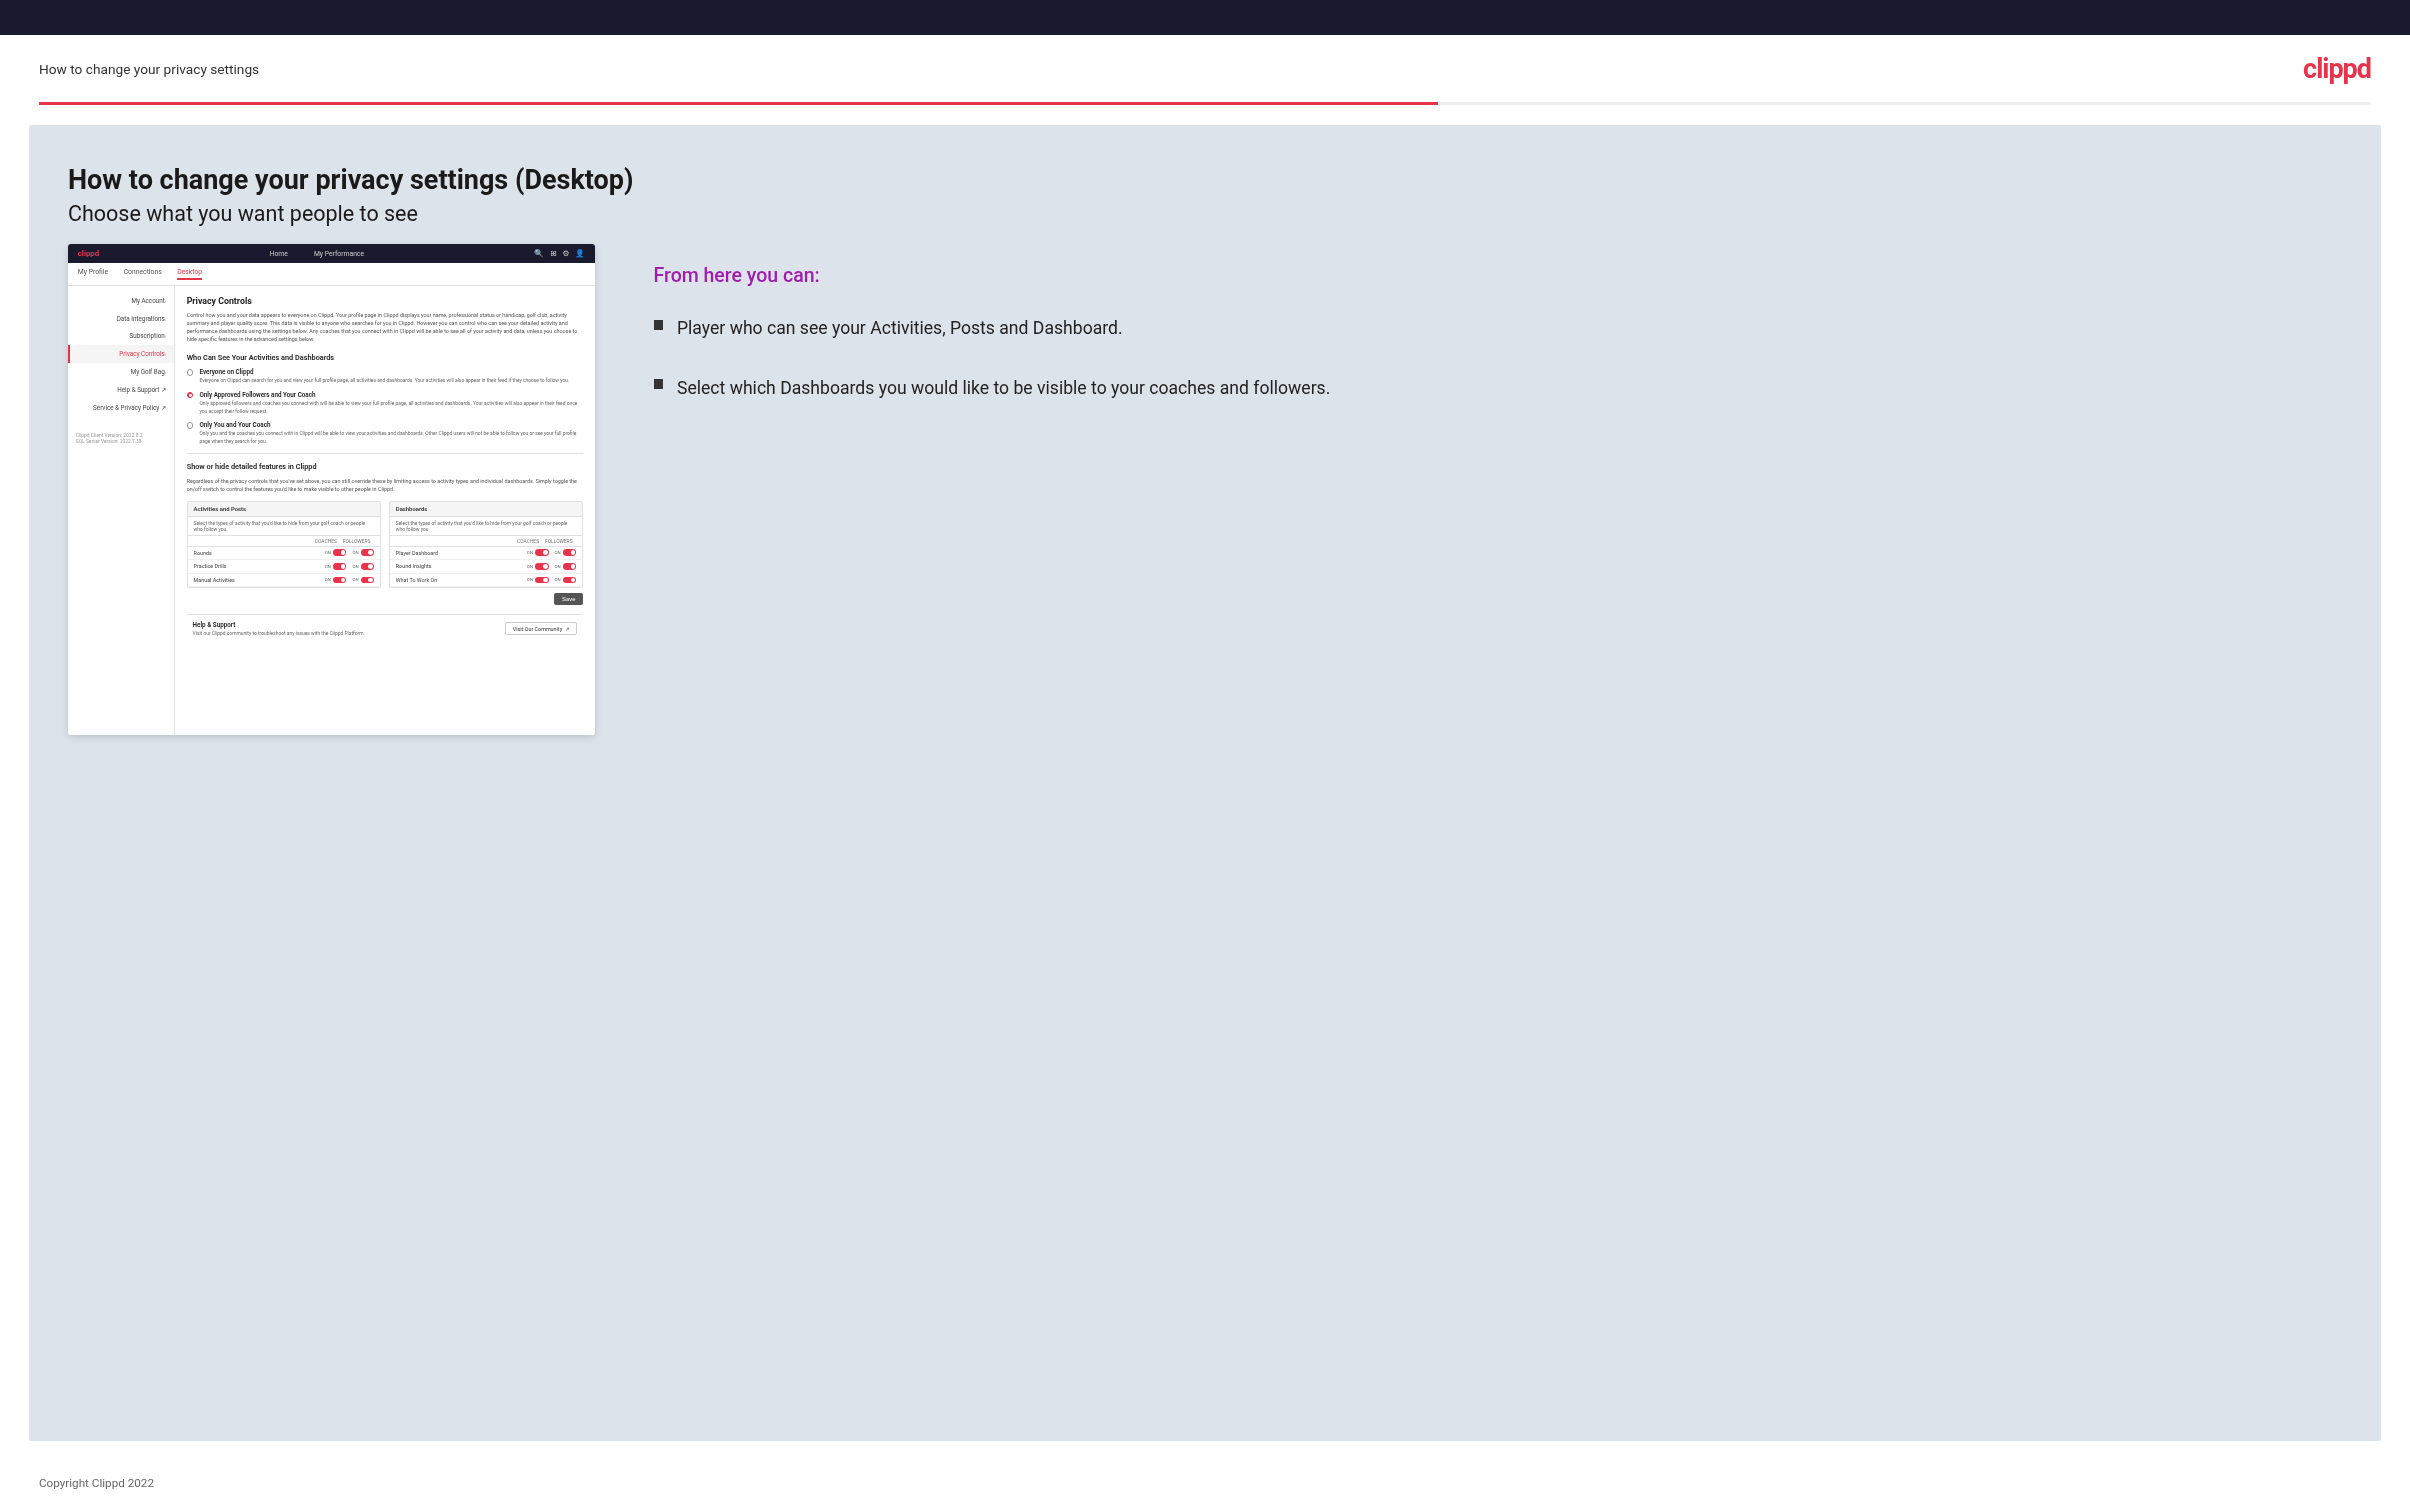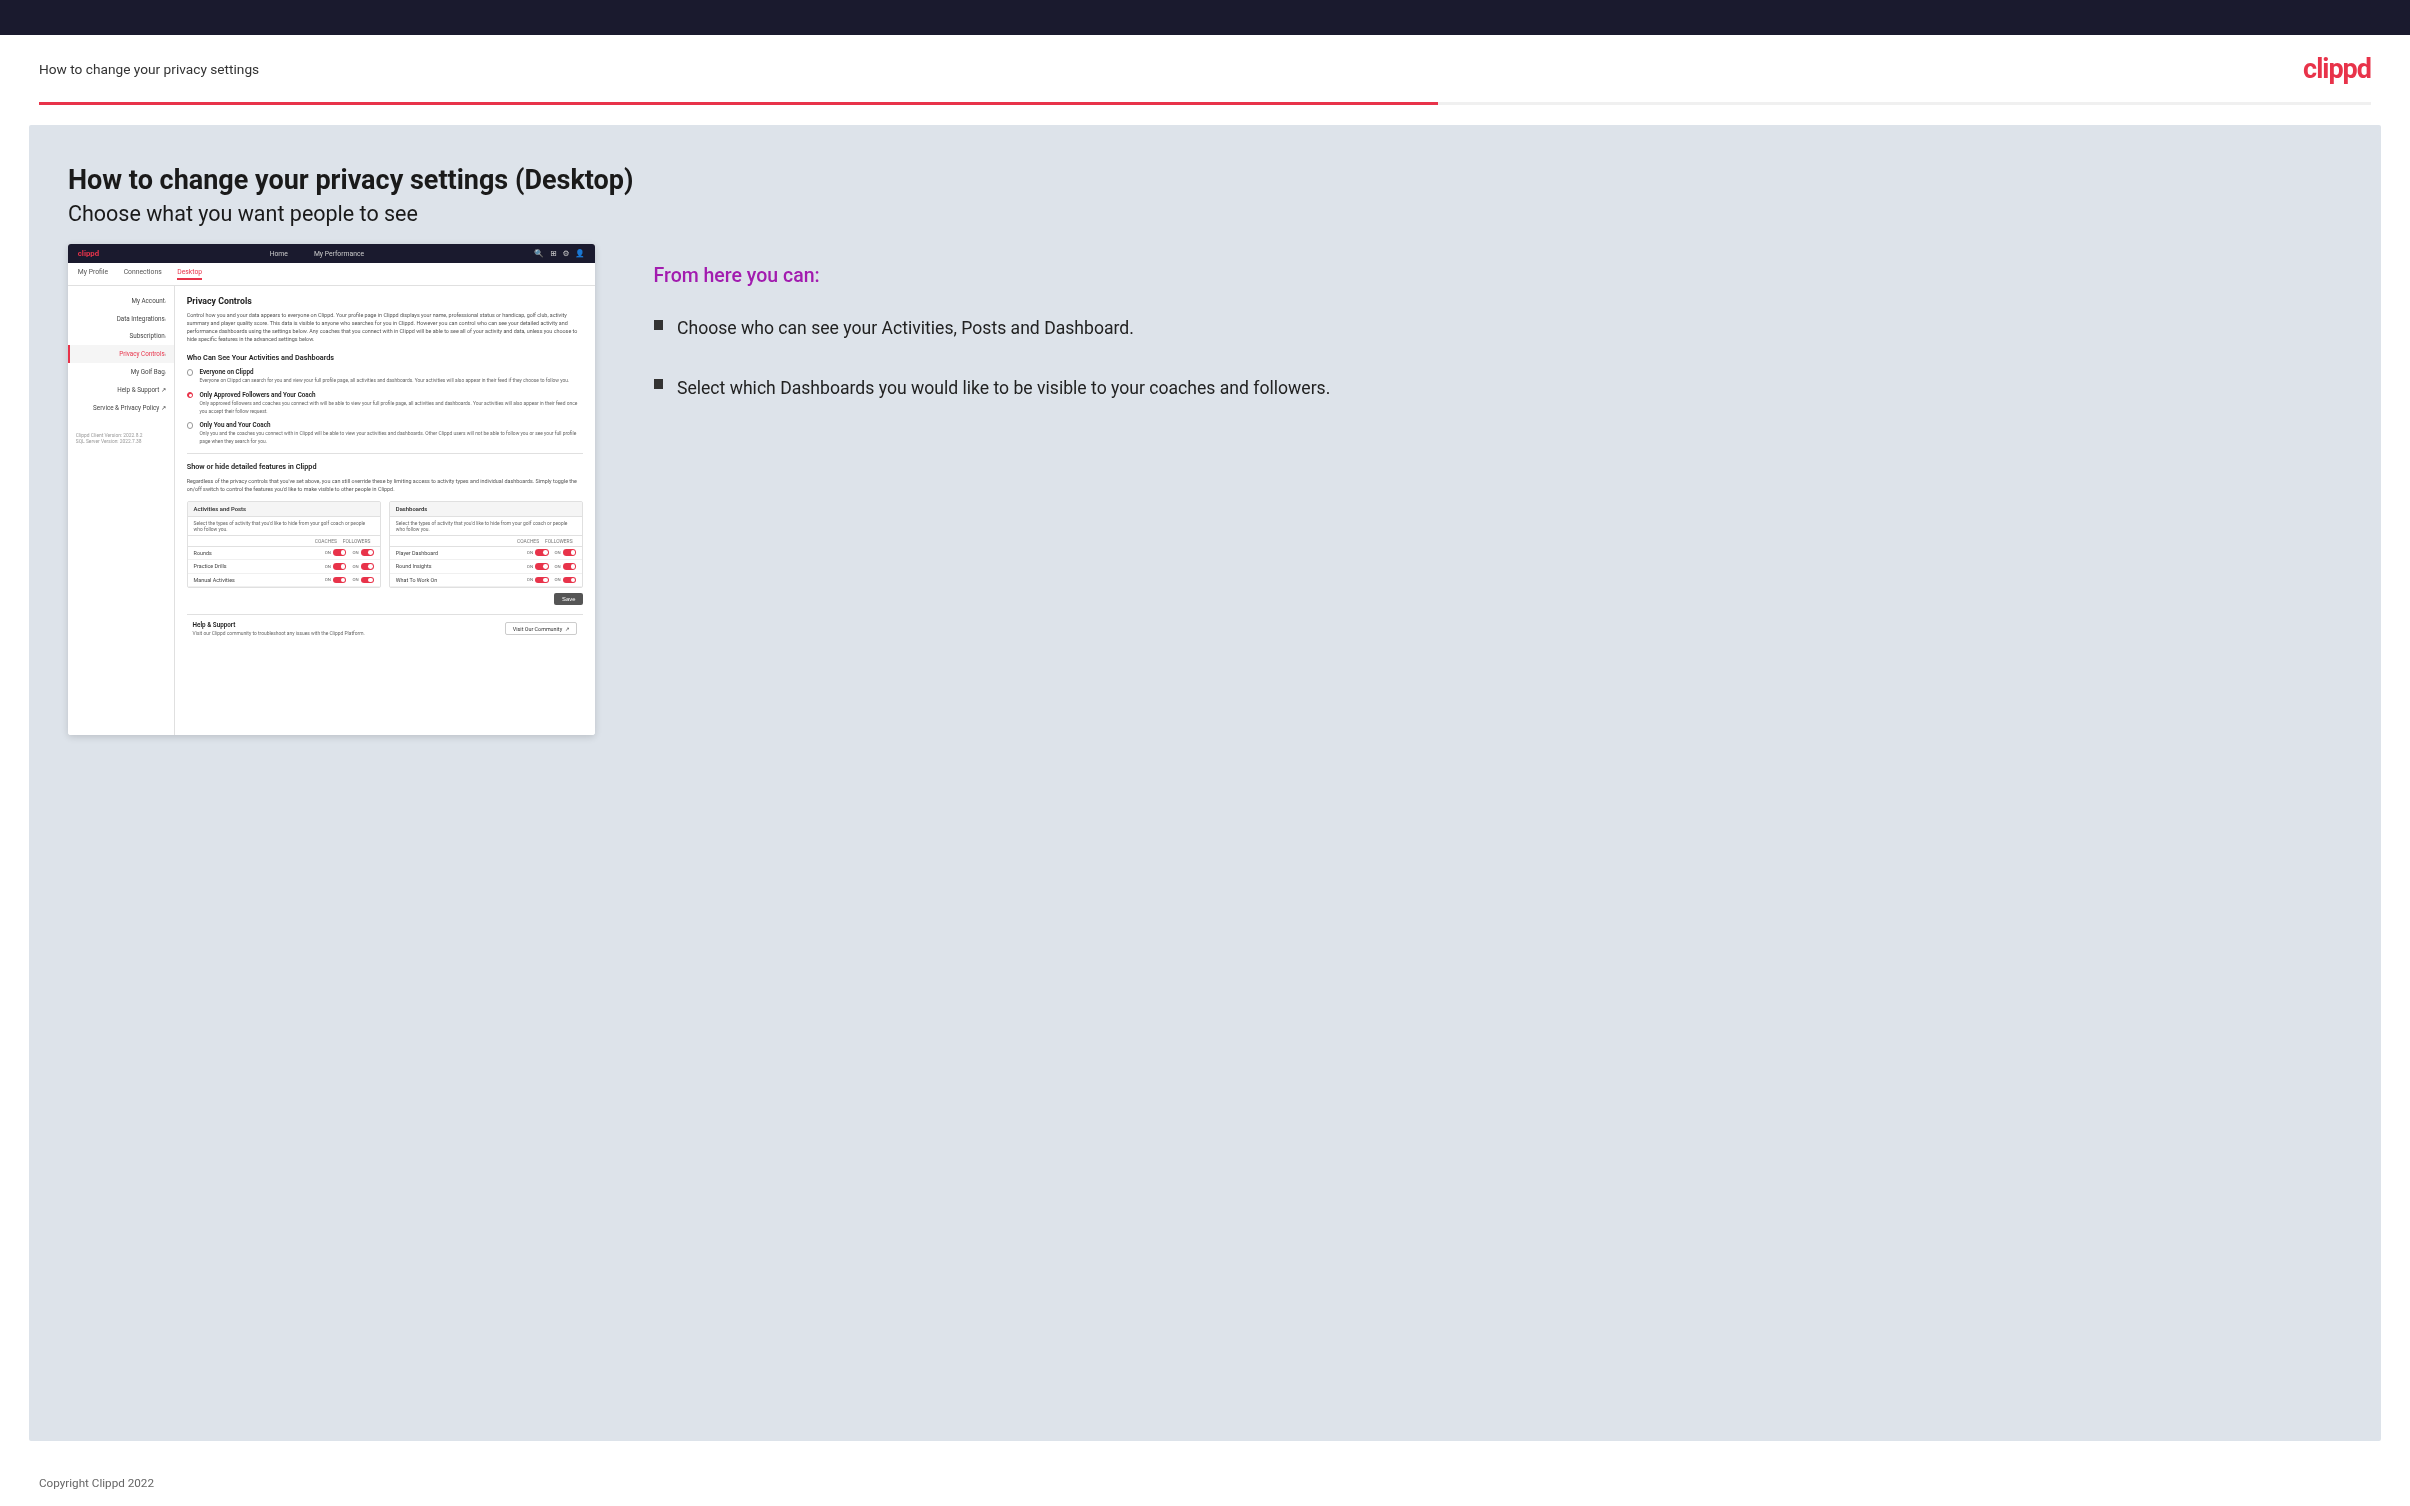--- a/index.html
+++ b/index.html
@@ -649,21 +649,21 @@
           </div>
         </div>
       </div>
     </div>
 
     <div class="info-panel">
       <div class="info-heading">From here you can:</div>
       <ul class="bullet-list">
         <li class="bullet-item">
           <div class="bullet-square"></div>
-          <span class="bullet-text">Choose who can see your Activities, Posts and Dashboard.</span>
+          <span class="bullet-text">Player who can see your Activities, Posts and Dashboard.</span>
         </li>
         <li class="bullet-item">
           <div class="bullet-square"></div>
           <span class="bullet-text">Select which Dashboards you would like to be visible to your coaches and followers.</span>
         </li>
       </ul>
     </div>
 
   </div>
 </div>

